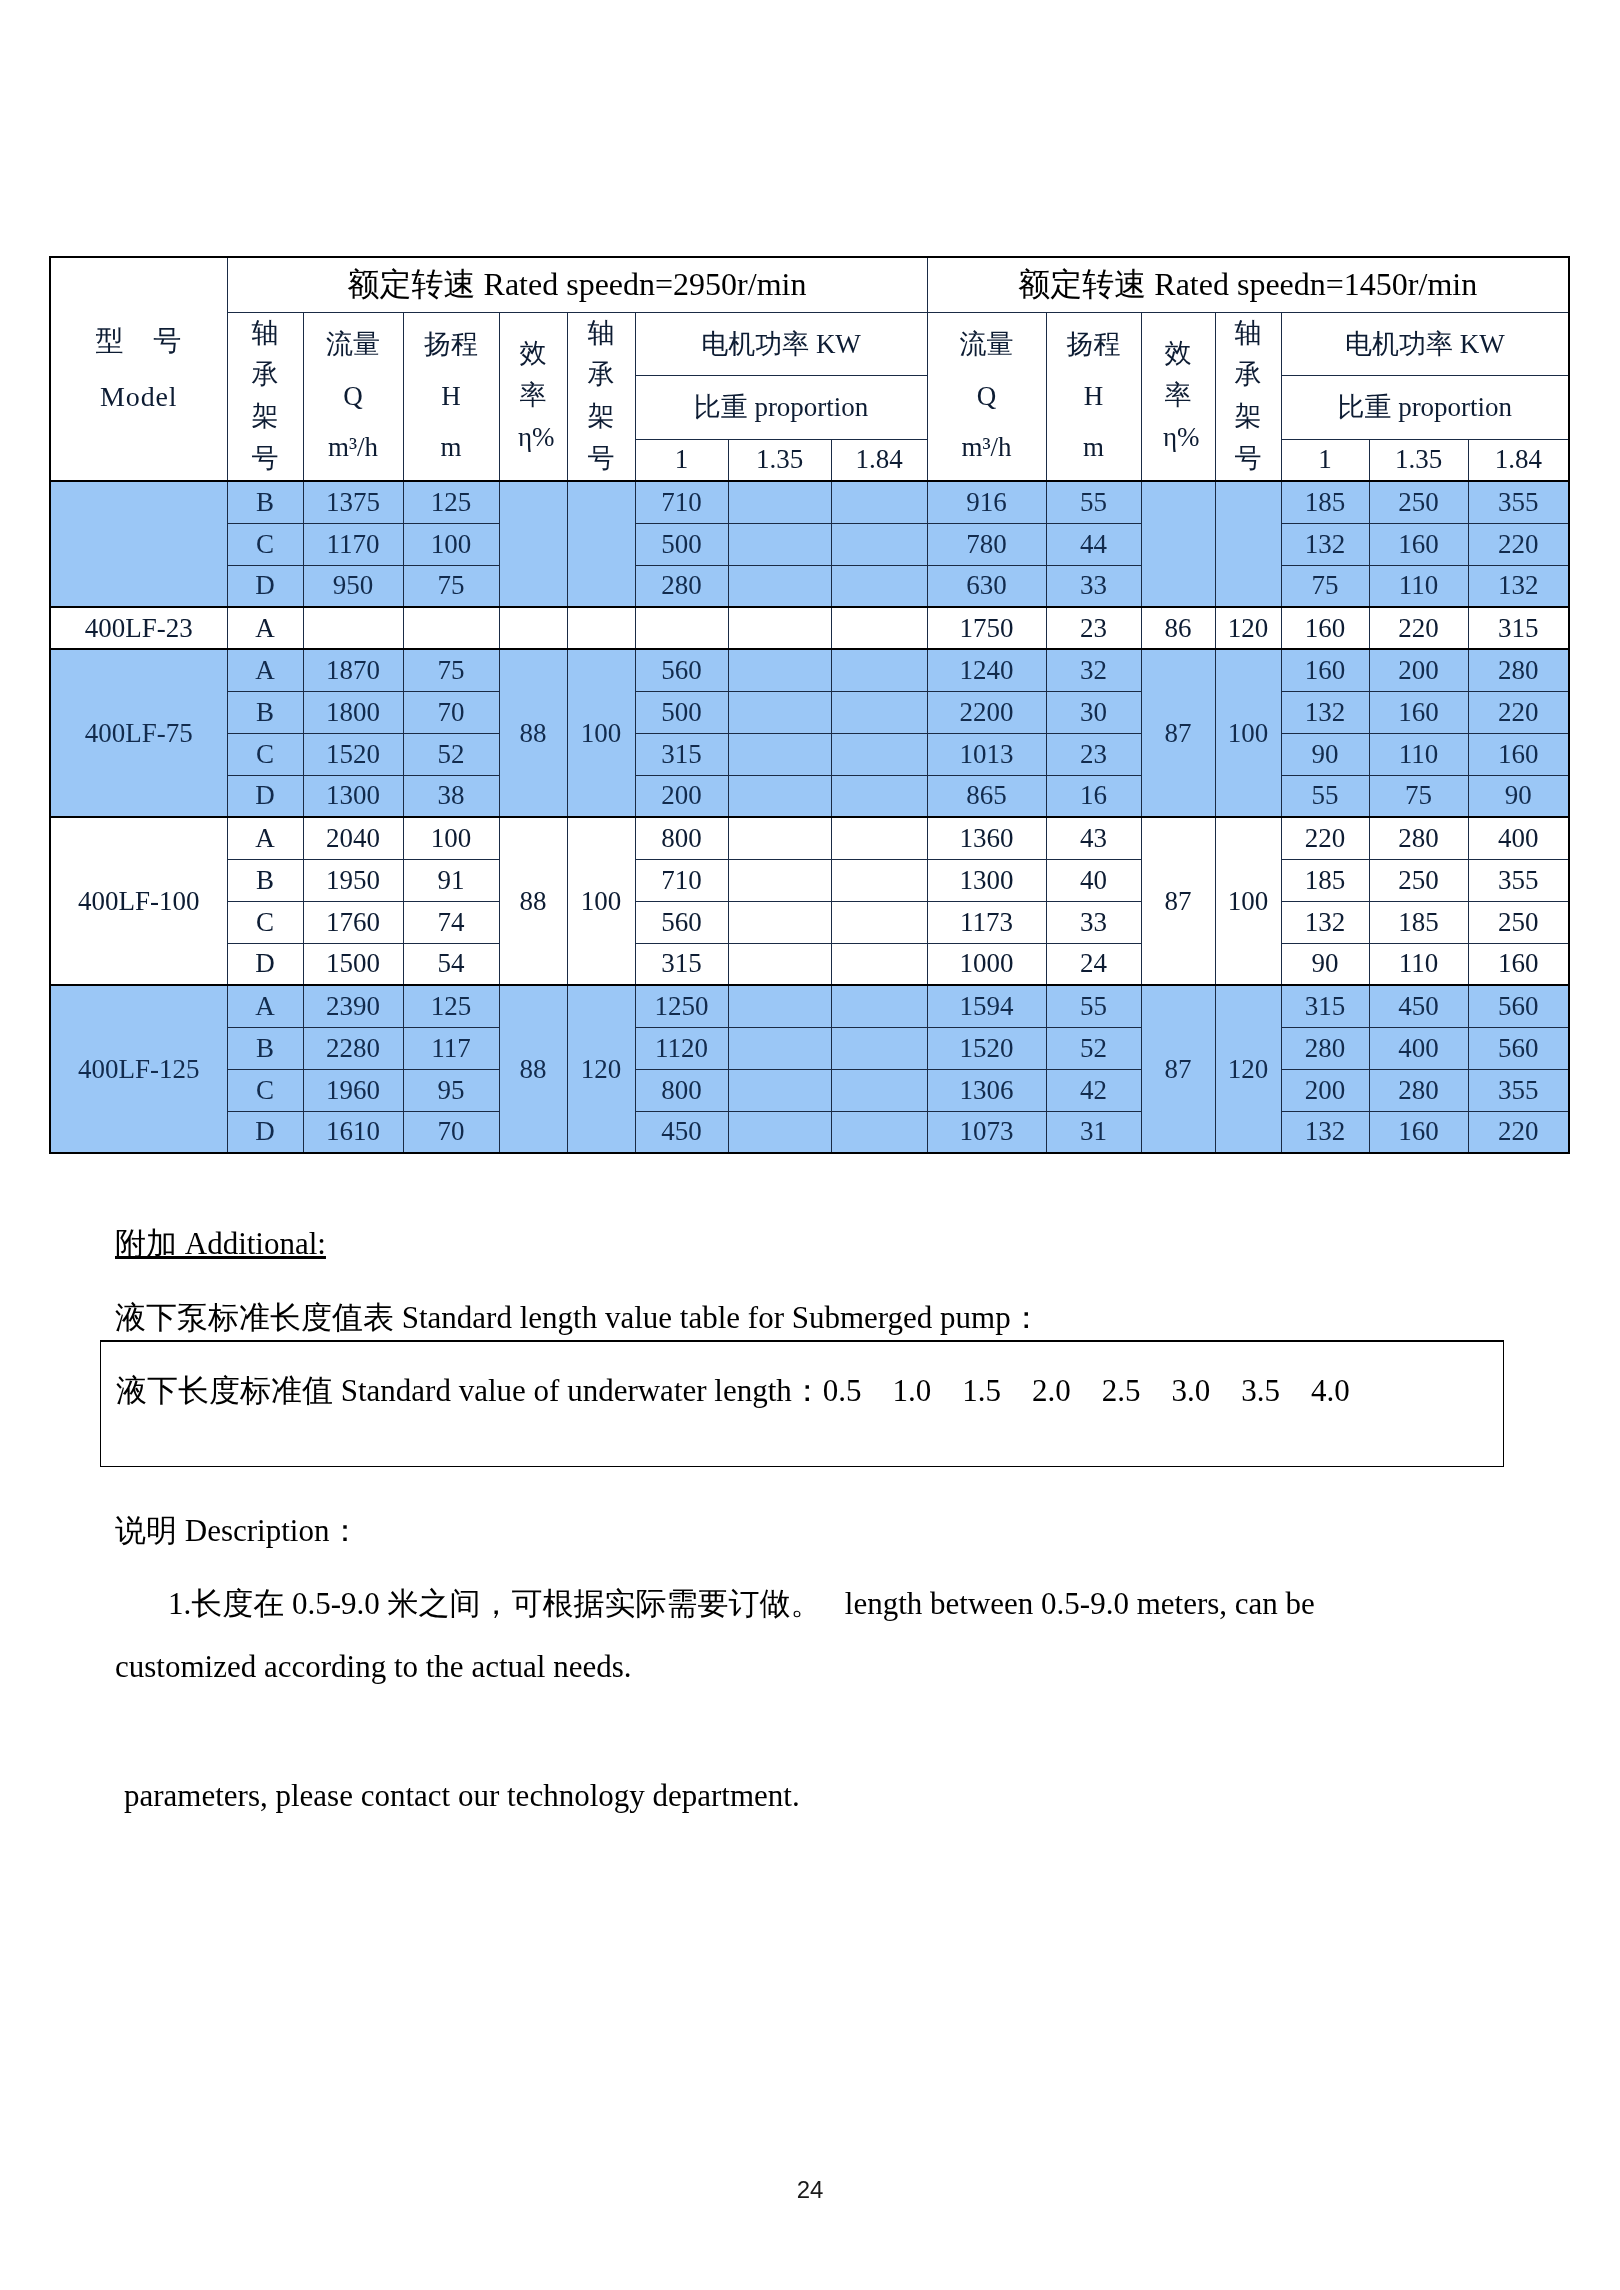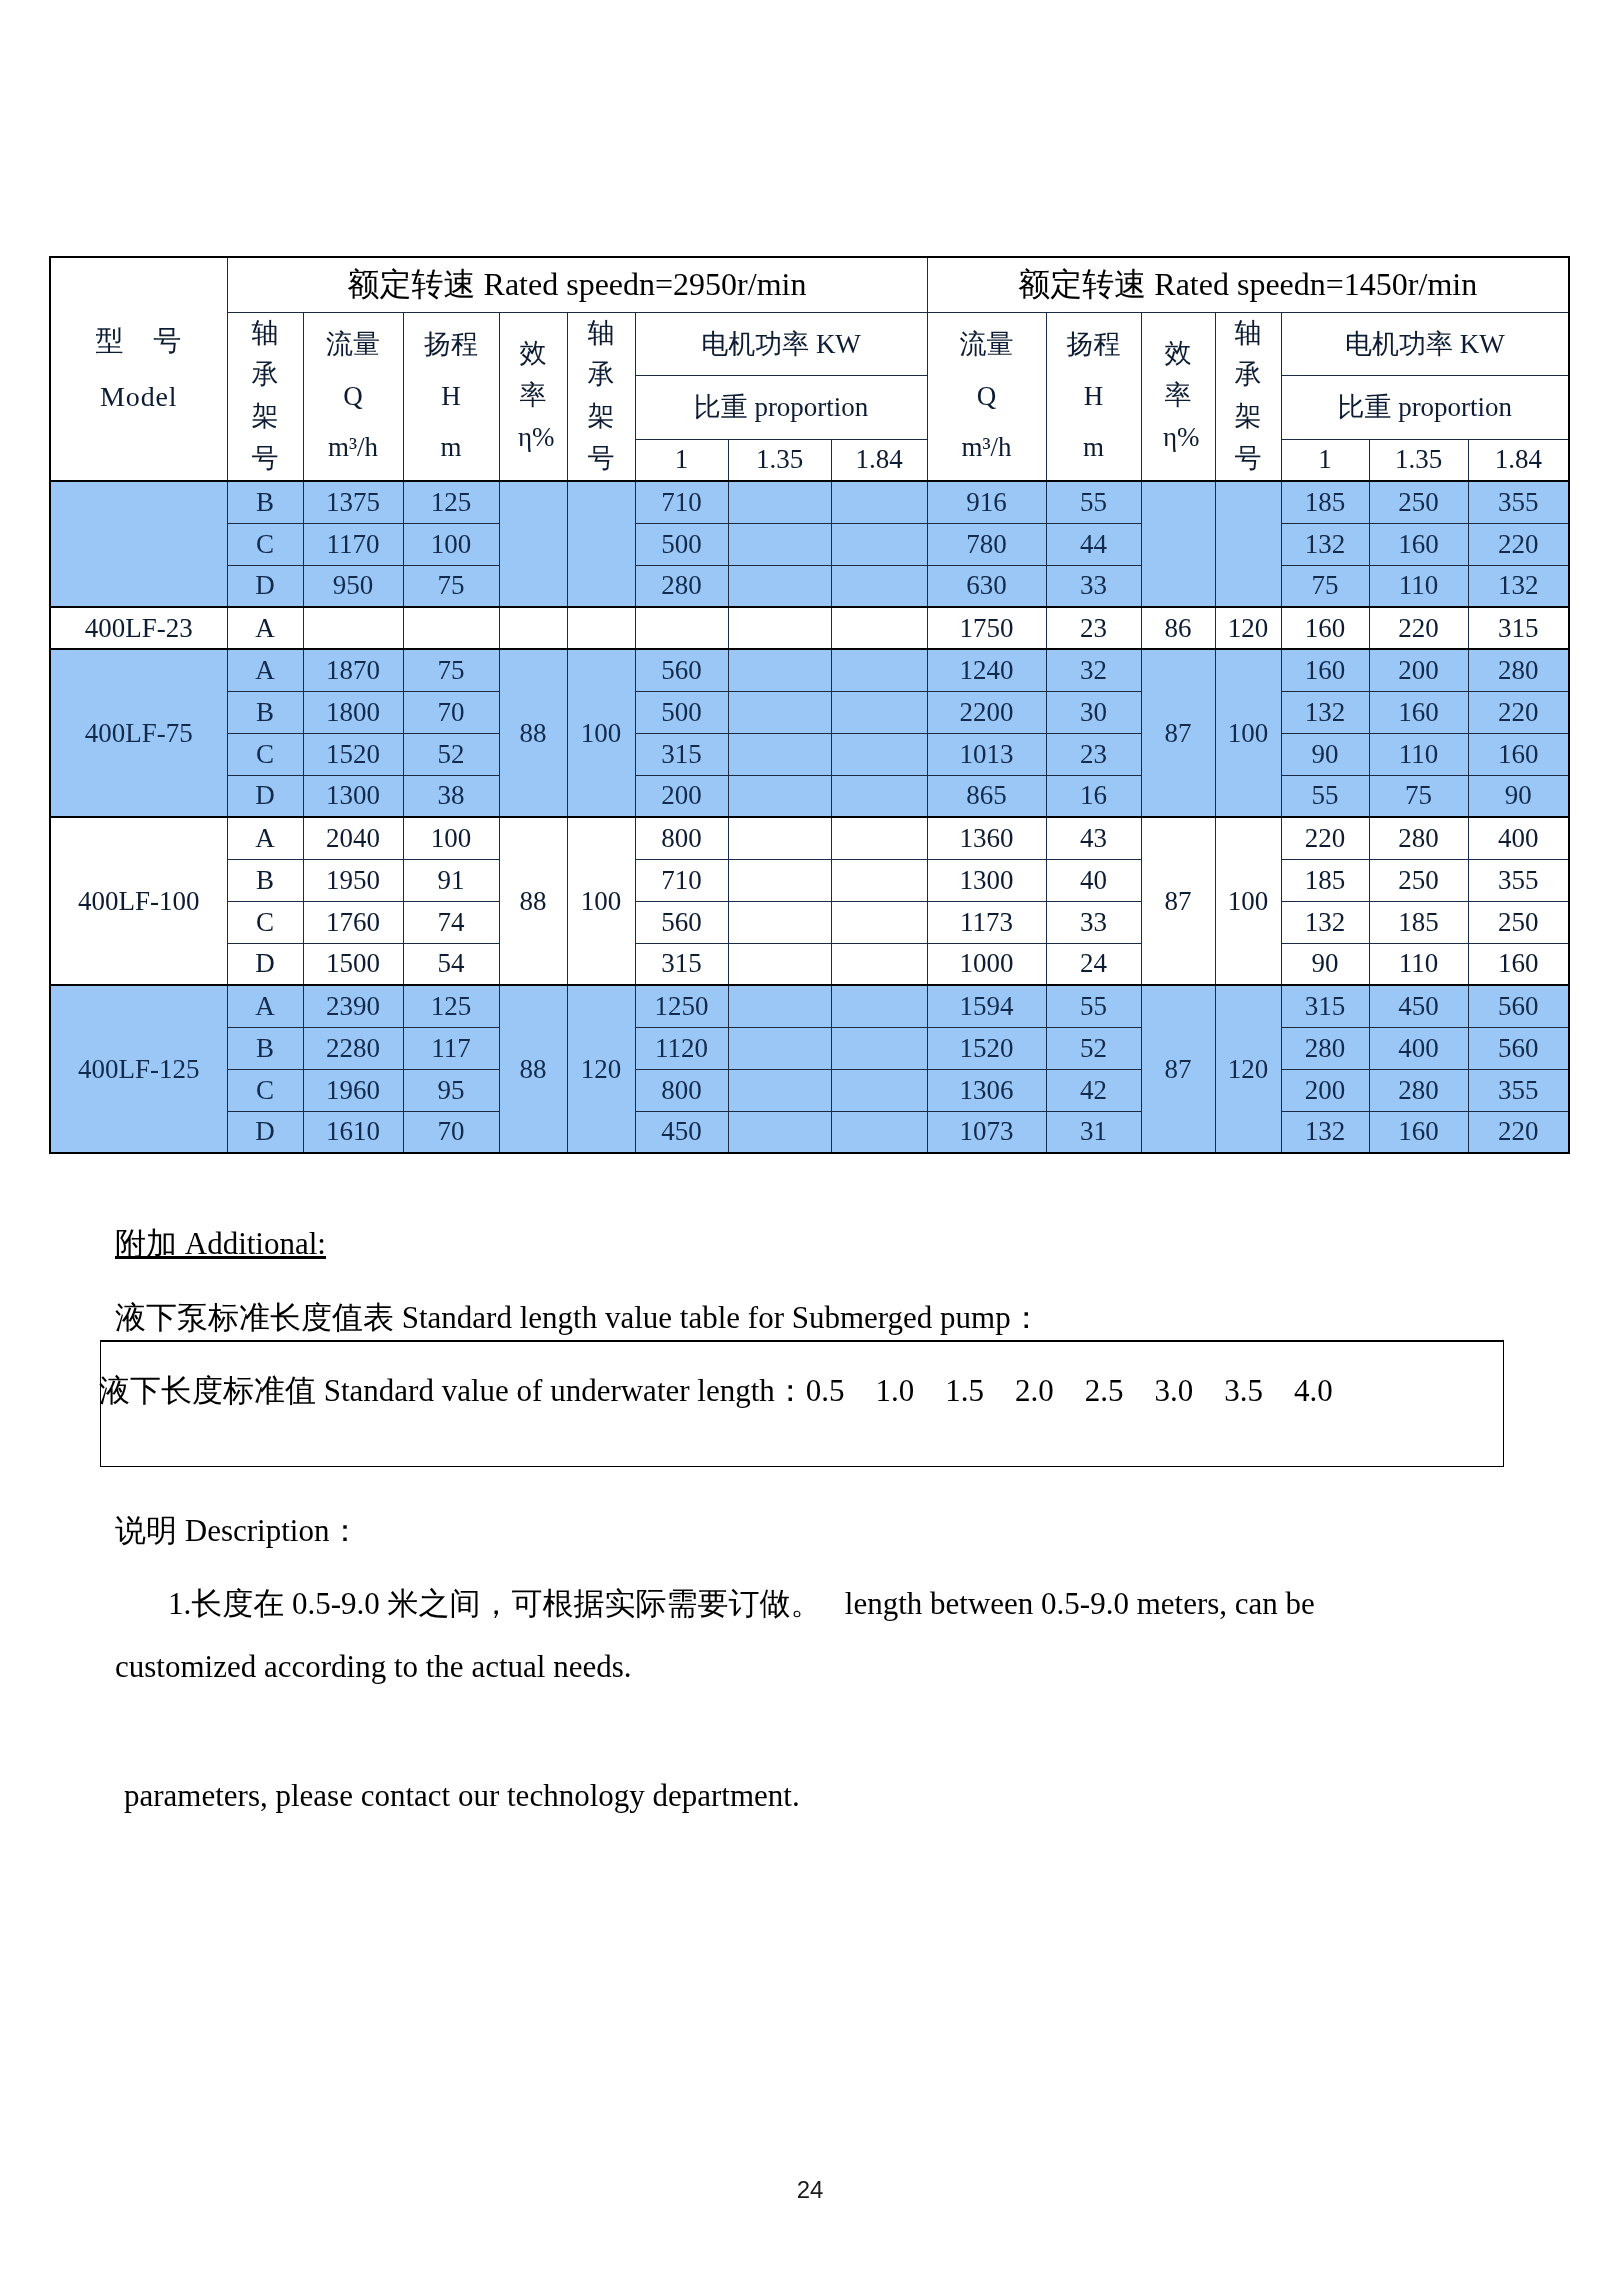--- a/index.html
+++ b/index.html
@@ -372,21 +372,21 @@
       <td>160</td>
       <td>220</td>
     </tr>
   </tbody>
 </table>
 
 <div class="abs" style="left:115px;top:1225px;text-decoration:underline;">附加 Additional:</div>
 <div class="abs" style="left:115px;top:1299px;">液下泵标准长度值表 Standard length value table for Submerged pump：</div>
 
 <div class="length-box"></div>
-<div class="abs" style="left:99px;top:1372px;">液下长度标准值 Standard value of underwater length：0.5    1.0    1.5    2.0    2.5    3.0    3.5    4.0</div>
+<div class="abs" style="left:116px;top:1372px;">液下长度标准值 Standard value of underwater length：0.5    1.0    1.5    2.0    2.5    3.0    3.5    4.0</div>
 
 <div class="abs" style="left:115px;top:1512px;">说明 Description：</div>
 <div class="abs" style="left:168px;top:1585px;">1.长度在 0.5-9.0 米之间，可根据实际需要订做。   length between 0.5-9.0 meters, can be</div>
 <div class="abs" style="left:115px;top:1648px;">customized according to the actual needs.</div>
 <div class="abs" style="left:124px;top:1777px;">parameters, please contact our technology department.</div>
 
 <div class="pagenum">24</div>
 
 </div>
 

